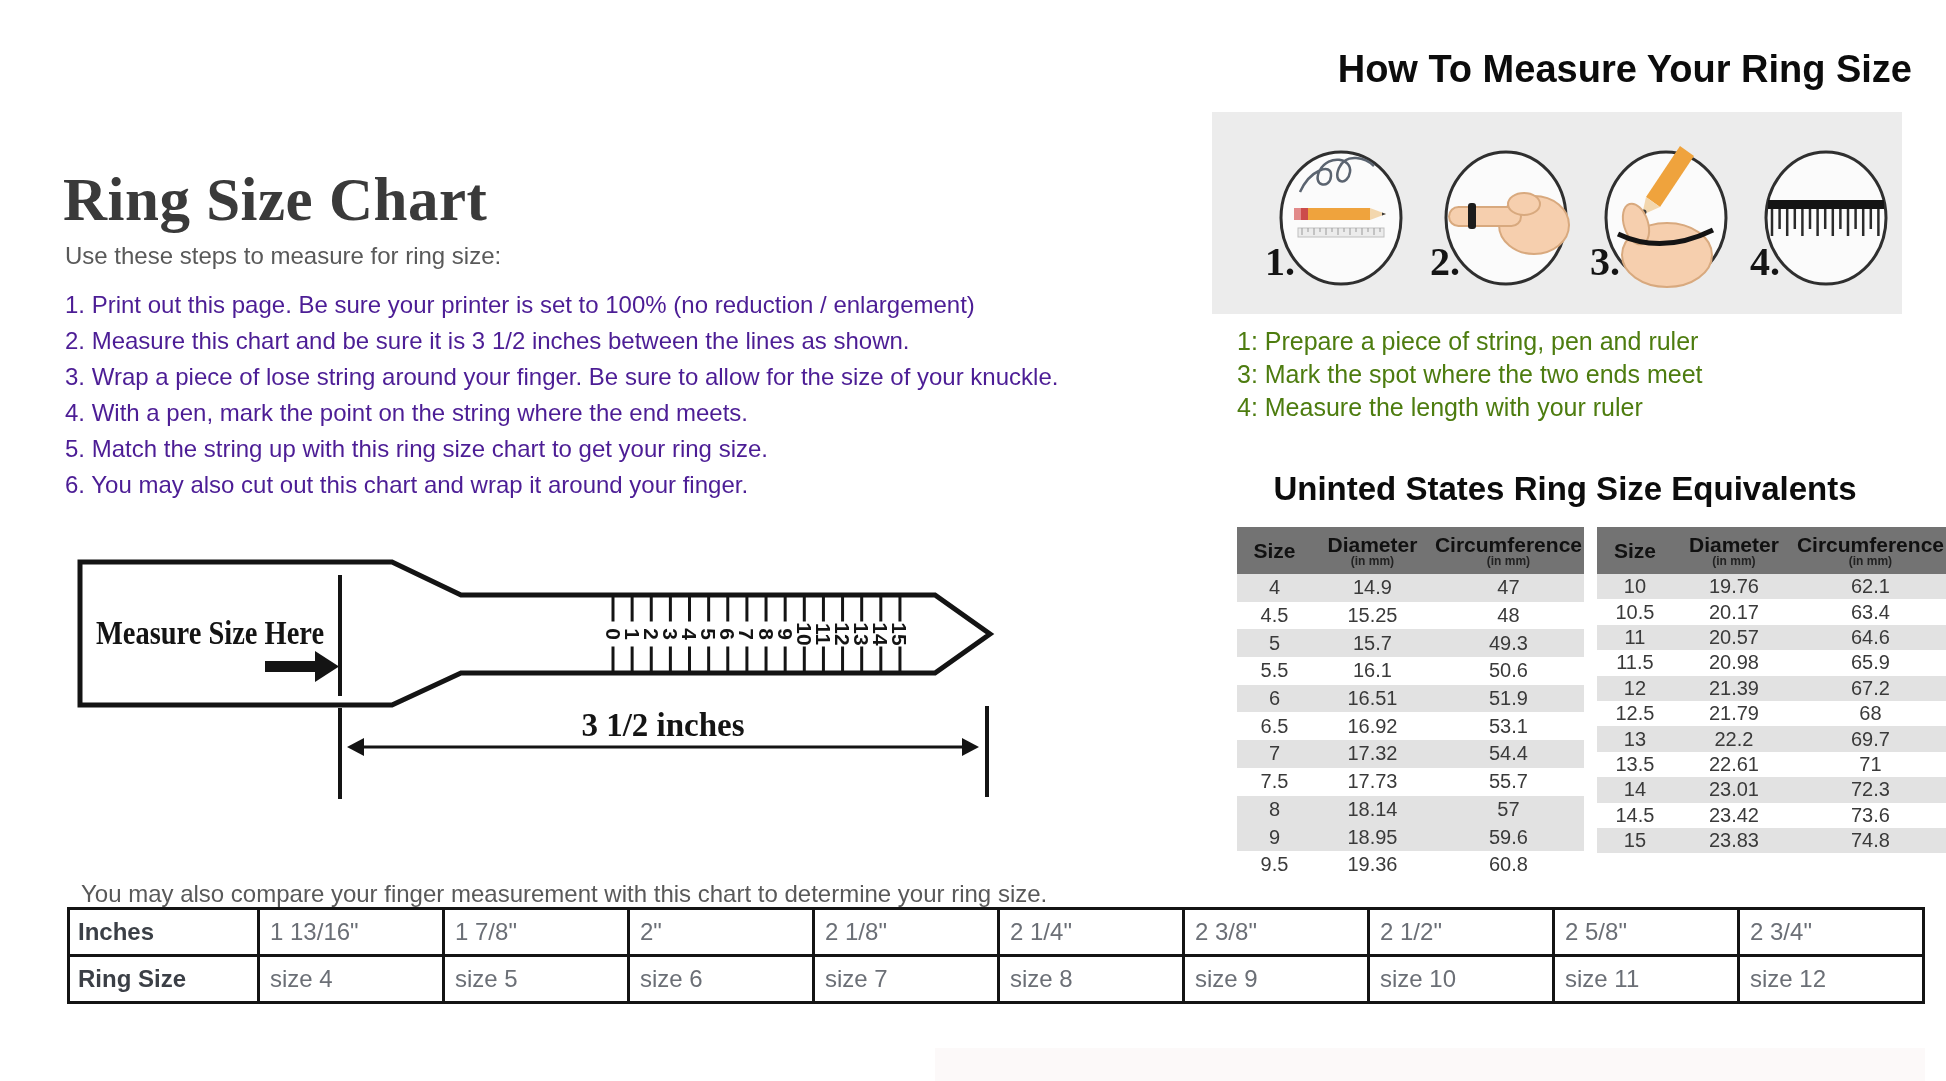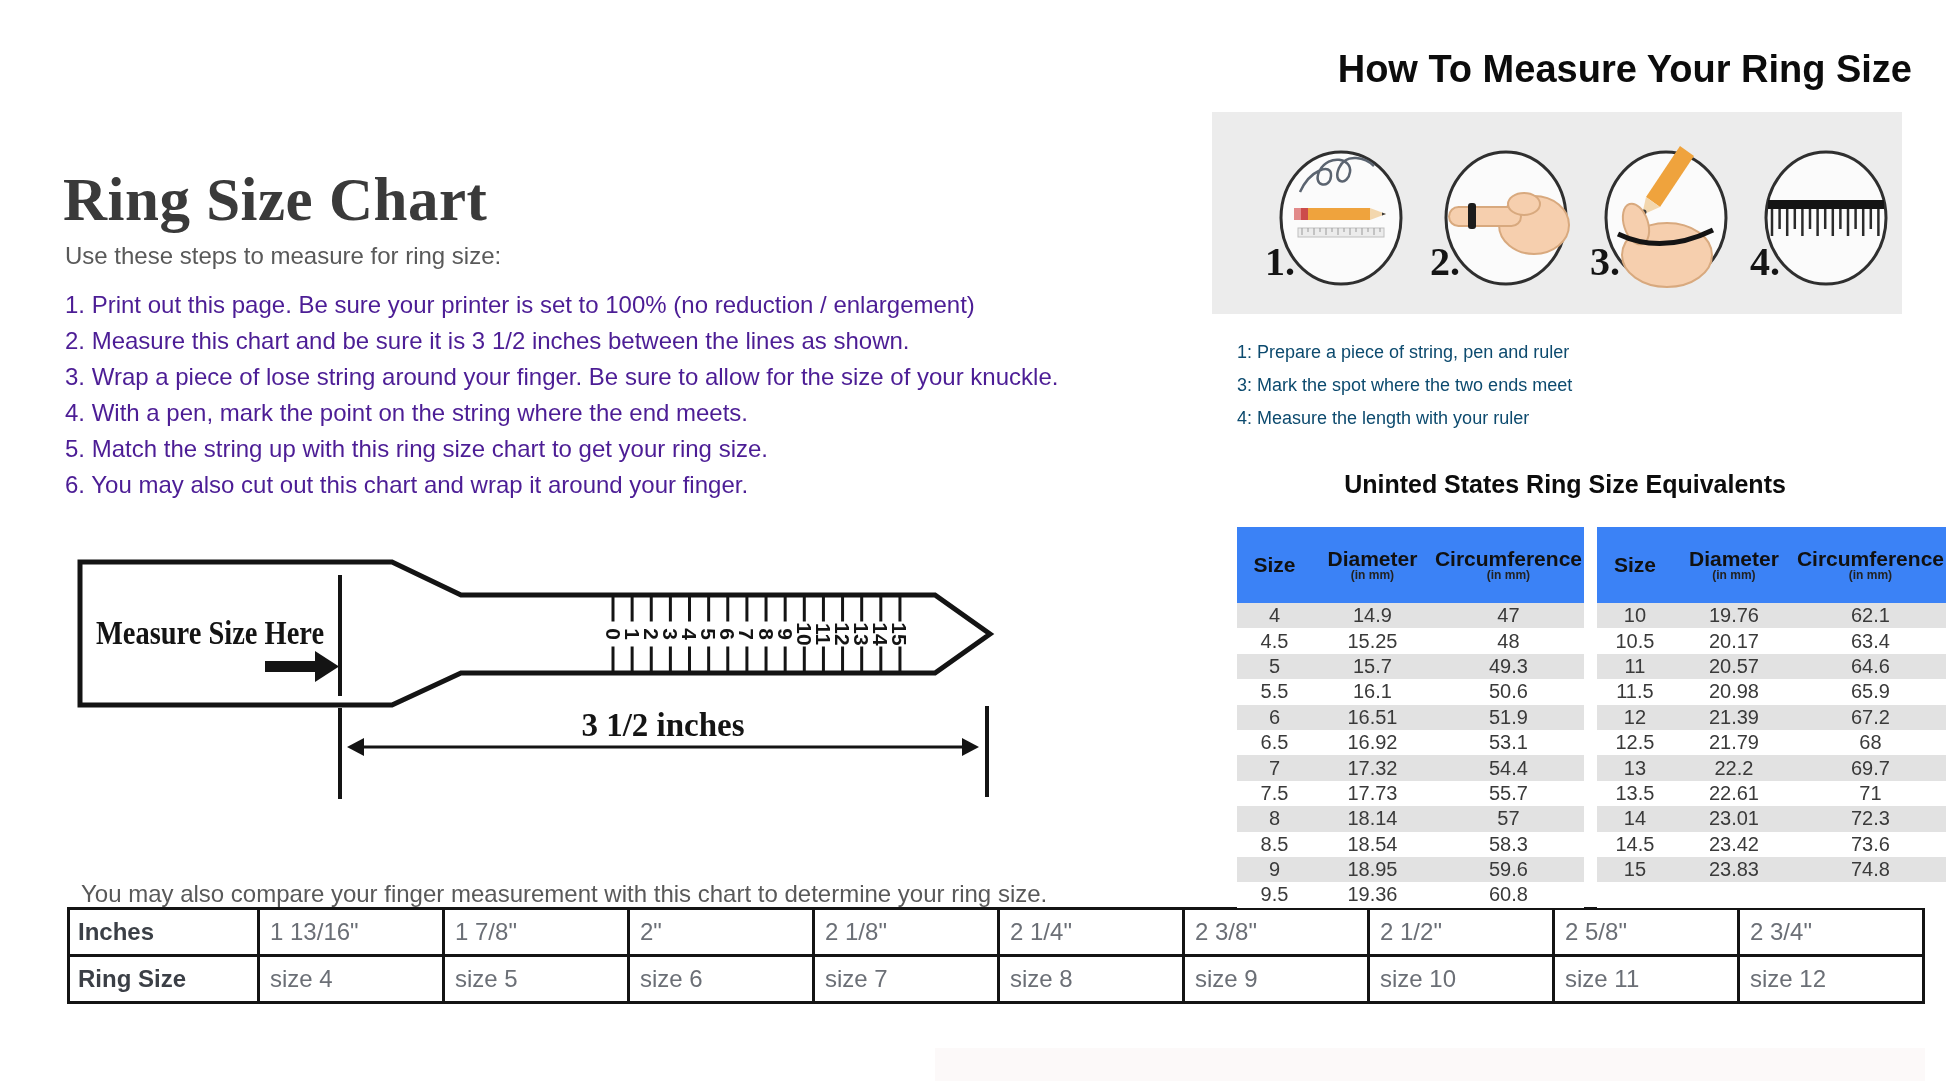--- a/index.html
+++ b/index.html
@@ -51,32 +51,32 @@
     font-size:38px; font-weight:bold; color:#0c0c0c;
   }
   .panel {
     position:absolute; left:1212px; top:112px; width:690px; height:202px;
     background:#ececec;
   }
   .circle-outline { fill:#fbfbfb; stroke:#2f2f2f; stroke-width:3; }
   .circle-num { font:bold 40px "Liberation Serif", serif; fill:#141414; }
   .skin { fill:#f6cfae; stroke:#d8a97e; stroke-width:2; }
   .steps-right {
-    position:absolute; left:1237px; top:336px;
-    font-size:18px; color:#0c4a6e; line-height:33px;
+    position:absolute; left:1237px; top:325px;
+    font-size:25px; color:#4d7c0f; line-height:33px;
   }
   .equiv-title {
     position:absolute; left:1212px; top:470px; width:706px; text-align:center;
-    font-size:25px; font-weight:bold; color:#0c0c0c;
+    font-size:33px; font-weight:bold; color:#0c0c0c;
   }
   .size-tables { position:absolute; left:1237px; top:527px; display:flex; gap:13px; }
   .size-table { border-collapse:collapse; background:#fff; }
   .size-table th {
-    background:#3b82f6; font-size:21px; font-weight:bold; color:#111;
-    height:56px; padding:10px 2px; vertical-align:middle; line-height:20px;
+    background:#737373; font-size:21px; font-weight:bold; color:#111;
+    height:47px; padding:0 2px; vertical-align:middle; line-height:20px;
   }
   .size-table th .unit { display:block; font-size:12px; font-weight:bold; color:#222; line-height:12px; }
   .size-table td {
     font-size:20px; color:#3a3a3a; text-align:center; height:25.4px; padding:0;
     line-height:25px; background:#fff;
   }
   .size-table tr.alt td { background:#e2e2e2; }
 
   .page-edge {
     position:absolute; left:935px; top:1048px; width:990px; height:33px;
@@ -351,25 +351,20 @@
           <tr>
             <td>7.5</td>
             <td>17.73</td>
             <td>55.7</td>
           </tr>
           <tr class="alt">
             <td>8</td>
             <td>18.14</td>
             <td>57</td>
           </tr>
-          <tr>
-            <td>8.5</td>
-            <td>18.54</td>
-            <td>58.3</td>
-          </tr>
           <tr class="alt">
             <td>9</td>
             <td>18.95</td>
             <td>59.6</td>
           </tr>
           <tr>
             <td>9.5</td>
             <td>19.36</td>
             <td>60.8</td>
           </tr>

